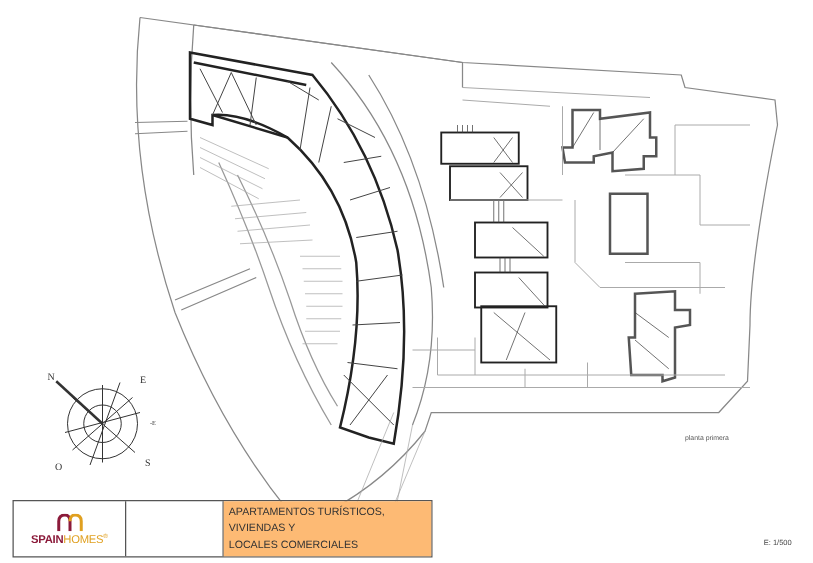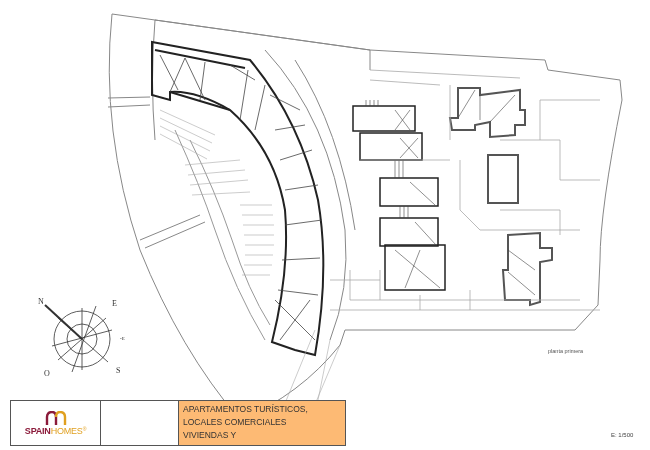--- a/index.html
+++ b/index.html
@@ -117,16 +117,16 @@
       <path d="M2 14 L2 6 Q2 1 7 1 Q11 1 11 6 L11 14" fill="none" stroke="#8b1a3a" stroke-width="2.4"></path>
       <path d="M11 6 Q11 1 15 1 Q20 1 20 6 L20 14" fill="none" stroke="#e0a020" stroke-width="2.4"></path>
     </svg>
     <div class="logo-text">
       <span class="logo-spain">SPAIN</span><span class="logo-homes">HOMES</span><span class="logo-homes" style="font-size:5px;vertical-align:top">®</span>
     </div>
   </div>
   <div class="tb-cell tb-blank"></div>
   <div class="tb-cell tb-title">
     <span>APARTAMENTOS TURÍSTICOS,</span>
+    <span>VIVIENDAS Y</span>
     <span>LOCALES COMERCIALES</span>
-    <span>VIVIENDAS Y</span>
   </div>
 </div>
 
 </body></html>

